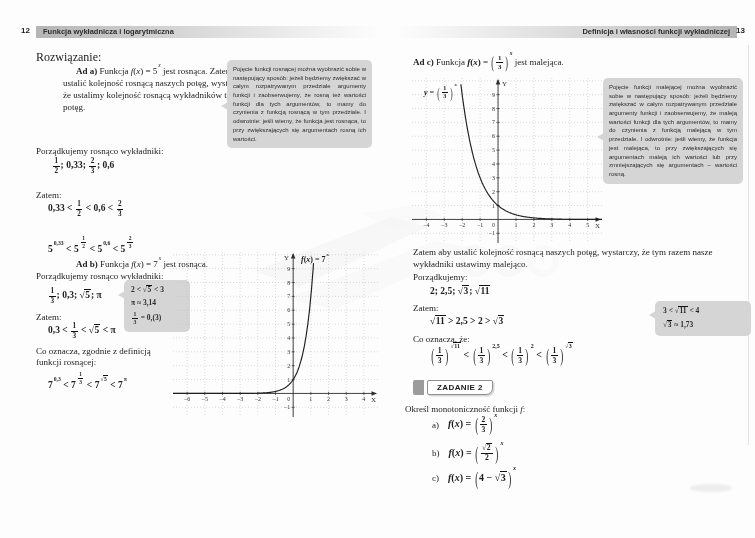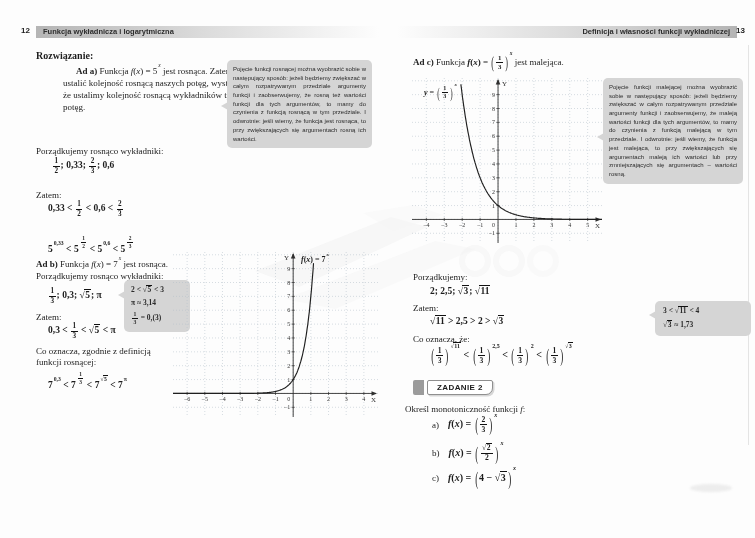--- a/index.html
+++ b/index.html
@@ -1,20 +1,20 @@
 <!DOCTYPE html>
 <html><head>
 <meta charset="utf-8">
 <style>
   html,body{margin:0;padding:0;background:#ffffff;}
   .canvas{position:relative;width:755px;height:538px;background:#fdfdfd;overflow:hidden;
           font-family:"Liberation Serif",serif;color:#1c1c1c;}
   .block{position:absolute;}
   .t{font-size:9px;line-height:1.3;text-align:right;}
-  .heading{font-size:10px;font-weight:700;}
+  .heading{font-size:12px;font-weight:400;}
   .para{font-size:9px;line-height:1.32;text-align:left;}
   .hang{text-indent:-27px;padding-left:27px;}
   .mline{font-size:9.5px;font-weight:700;white-space:nowrap;}
   .mline-lg{font-size:10px;}
   
   .frac{display:inline-block;text-align:center;vertical-align:-0.62em;line-height:1.05;font-size:0.76em;margin:0 1px;}
   .frac>.num{display:block;border-bottom:0.8px solid #111;padding:0 1.5px 0.5px;}
   .frac>.den{display:block;padding-top:0.5px;}
   .sqrt{white-space:nowrap;}
   .sqrt>.rad{letter-spacing:-0.5px;}
@@ -81,21 +81,21 @@
 
   <div class="block t" style="left:36px;top:146px">Porządkujemy rosnąco wykładniki:</div>
   <div class="block mline" style="left:52px;top:158px"><span class="frac"><span class="num">1</span><span class="den">2</span></span>; 0,33; <span class="frac"><span class="num">2</span><span class="den">3</span></span>; 0,6</div>
 
 
   <div class="block t" style="left:36px;top:190px">Zatem:</div>
   <div class="block mline" style="left:48px;top:201px">0,33 &lt; <span class="frac"><span class="num">1</span><span class="den">2</span></span> &lt; 0,6 &lt; <span class="frac"><span class="num">2</span><span class="den">3</span></span></div>
 
   <div class="block mline" style="left:48px;top:239px"><span class="pw"><span>5</span><sup>0,33</sup></span> &lt; <span class="pw"><span>5</span><sup><span class="frac"><span class="num">1</span><span class="den">2</span></span></sup></span> &lt; <span class="pw"><span>5</span><sup>0,6</sup></span> &lt; <span class="pw"><span>5</span><sup><span class="frac"><span class="num">2</span><span class="den">3</span></span></sup></span></div>
 
-  <div class="block para" style="left:36px;top:259px;width:200px"><span style="font-weight: 700;">Ad b) </span>Funkcja <i>f</i>(<i>x</i>) = <span class="pw"><span>7</span><sup><i>x</i></sup></span> jest rosnąca.</div>
+  <div class="block para" style="left:36px;top:259px;width:200px"><span style="font-weight: 700; margin-left: 40px;">Ad b) </span>Funkcja <i>f</i>(<i>x</i>) = <span class="pw"><span>7</span><sup><i>x</i></sup></span> jest rosnąca.</div>
   <div class="block t" style="left:36px;top:271px">Porządkujemy rosnąco wykładniki:</div>
 
   <div class="block mline" style="left:48px;top:288px"><span class="frac"><span class="num">1</span><span class="den">3</span></span>; 0,3; <span class="sqrt"><span class="rad">√</span><span class="radi">5</span></span>; π</div>
 
   <div class="note" style="left:124px;top:280px;width:52px;--tt:11px;padding:3px 7px">
     <div class="mrow">2 &lt; <span class="sqrt"><span class="rad">√</span><span class="radi">5</span></span> &lt; 3</div>
     <div class="mrow">π ≈ 3,14</div>
     <div class="mrow"><span class="frac"><span class="num">1</span><span class="den">3</span></span> = 0,(3)</div>
   </div>
 
@@ -257,20 +257,21 @@
         <text x="83.0377358490566" y="149.42857142857142" text-anchor="end" font-size="6" fill="#333" font-family="&quot;Liberation Serif&quot;,serif">0</text>
         <text x="188" y="150.42857142857142" text-anchor="end" font-size="7" fill="#333" font-family="&quot;Liberation Serif&quot;,serif">X</text>
         <text x="90.0377358490566" y="8" font-size="7" fill="#333" font-family="&quot;Liberation Serif&quot;,serif">Y</text>
         <path d="M48.9 6.7 L49.5 11.0 L50.0 15.3 L50.5 19.4 L51.1 23.3 L51.6 27.1 L52.2 30.8 L52.7 34.4 L53.2 37.9 L53.8 41.3 L54.3 44.5 L54.8 47.6 L55.4 50.7 L55.9 53.6 L56.5 56.5 L57.0 59.2 L57.5 61.9 L58.1 64.5 L58.6 67.0 L59.2 69.4 L59.7 71.7 L60.2 74.0 L60.8 76.2 L61.3 78.3 L61.8 80.3 L62.4 82.3 L62.9 84.2 L63.5 86.1 L64.0 87.9 L64.5 89.6 L65.1 91.3 L65.6 92.9 L66.1 94.5 L66.7 96.0 L67.2 97.5 L67.8 98.9 L68.3 100.3 L68.8 101.6 L69.4 102.9 L69.9 104.2 L70.4 105.4 L71.0 106.5 L71.5 107.7 L72.1 108.8 L72.6 109.8 L73.1 110.8 L73.7 111.8 L74.2 112.8 L74.7 113.7 L75.3 114.6 L75.8 115.5 L76.4 116.3 L76.9 117.1 L77.4 117.9 L78.0 118.7 L78.5 119.4 L79.0 120.1 L79.6 120.8 L80.1 121.5 L80.7 122.2 L81.2 122.8 L81.7 123.4 L82.3 124.0 L82.8 124.5 L83.3 125.1 L83.9 125.6 L84.4 126.1 L85.0 126.6 L85.5 127.1 L86.0 127.6 L86.6 128.0 L87.1 128.4 L87.7 128.9 L88.2 129.3 L88.7 129.7 L89.3 130.1 L89.8 130.4 L90.3 130.8 L90.9 131.1 L91.4 131.5 L92.0 131.8 L92.5 132.1 L93.0 132.4 L93.6 132.7 L94.1 133.0 L94.6 133.2 L95.2 133.5 L95.7 133.8 L96.3 134.0 L96.8 134.3 L97.3 134.5 L97.9 134.7 L98.4 134.9 L98.9 135.1 L99.5 135.3 L100.0 135.5 L100.6 135.7 L101.1 135.9 L101.6 136.1 L102.2 136.3 L102.7 136.4 L103.2 136.6 L103.8 136.8 L104.3 136.9 L104.9 137.1 L105.4 137.2 L105.9 137.3 L106.5 137.5 L107.0 137.6 L107.5 137.7 L108.1 137.8 L108.6 138.0 L109.2 138.1 L109.7 138.2 L110.2 138.3 L110.8 138.4 L111.3 138.5 L111.8 138.6 L112.4 138.7 L112.9 138.8 L113.5 138.8 L114.0 138.9 L114.5 139.0 L115.1 139.1 L115.6 139.2 L116.2 139.2 L116.7 139.3 L117.2 139.4 L117.8 139.4 L118.3 139.5 L118.8 139.6 L119.4 139.6 L119.9 139.7 L120.5 139.7 L121.0 139.8 L121.5 139.9 L122.1 139.9 L122.6 140.0 L123.1 140.0 L123.7 140.0 L124.2 140.1 L124.8 140.1 L125.3 140.2 L125.8 140.2 L126.4 140.3 L126.9 140.3 L127.4 140.3 L128.0 140.4 L128.5 140.4 L129.1 140.4 L129.6 140.5 L130.1 140.5 L130.7 140.5 L131.2 140.6 L131.7 140.6 L132.3 140.6 L132.8 140.6 L133.4 140.7 L133.9 140.7 L134.4 140.7 L135.0 140.7 L135.5 140.8 L136.0 140.8 L136.6 140.8 L137.1 140.8 L137.7 140.8 L138.2 140.9 L138.7 140.9 L139.3 140.9 L139.8 140.9 L140.3 140.9 L140.9 140.9 L141.4 141.0 L142.0 141.0 L142.5 141.0 L143.0 141.0 L143.6 141.0 L144.1 141.0 L144.7 141.0 L145.2 141.1 L145.7 141.1 L146.3 141.1 L146.8 141.1 L147.3 141.1 L147.9 141.1 L148.4 141.1 L149.0 141.1 L149.5 141.1 L150.0 141.2 L150.6 141.2 L151.1 141.2 L151.6 141.2 L152.2 141.2 L152.7 141.2 L153.3 141.2 L153.8 141.2 L154.3 141.2 L154.9 141.2 L155.4 141.2 L155.9 141.2 L156.5 141.2 L157.0 141.2 L157.6 141.3 L158.1 141.3 L158.6 141.3 L159.2 141.3 L159.7 141.3 L160.2 141.3 L160.8 141.3 L161.3 141.3 L161.9 141.3 L162.4 141.3 L162.9 141.3 L163.5 141.3 L164.0 141.3 L164.5 141.3 L165.1 141.3 L165.6 141.3 L166.2 141.3 L166.7 141.3 L167.2 141.3 L167.8 141.3 L168.3 141.3 L168.8 141.3 L169.4 141.3 L169.9 141.3 L170.5 141.4 L171.0 141.4 L171.5 141.4 L172.1 141.4 L172.6 141.4 L173.2 141.4 L173.7 141.4 L174.2 141.4 L174.8 141.4 L175.3 141.4 L175.8 141.4 L176.4 141.4 L176.9 141.4 L177.5 141.4 L178.0 141.4 L178.5 141.4 L179.1 141.4 L179.6 141.4 L180.1 141.4 L180.7 141.4 L181.2 141.4 L181.8 141.4 L182.3 141.4 L182.8 141.4 L183.4 141.4 L183.9 141.4 L184.4 141.4 L185.0 141.4 L185.5 141.4 L186.1 141.4 L186.6 141.4 L187.1 141.4 L187.7 141.4 L188.2 141.4 L188.7 141.4 L189.3 141.4 L189.8 141.4 " fill="none" stroke="#1f1f1f" stroke-width="1.15" stroke-linecap="round"></path>
       </svg>
     <div class="chart-label" style="left:12px;top:7px"><i>y</i> = <span class="pw"><span><span class="par"><span class="pp">(</span><span><span class="frac"><span class="num">1</span><span class="den">3</span></span></span><span class="pp">)</span></span></span><sup class="hi"><i>x</i></sup></span></div>
   </div>
 
   <div class="note" style="left:603px;top:78px;width:128px;--tt:55px">Pojęcie funkcji malejącej można wyobrazić sobie w następujący sposób: jeżeli będziemy zwiększać w całym rozpatrywanym przedziale argumenty funkcji i zaobserwujemy, że maleją wartości funkcji dla tych argumentów, to mamy do czynienia z funkcją malejącą w tym przedziale. I odwrotnie: jeśli wiemy, że funkcja jest malejąca, to przy zwiększających się argumentach maleją ich wartości lub przy zmniejszających się argumentach – wartości rosną.</div>
 
+  <div class="block para" style="left:413px;top:247px;width:330px">Zatem aby ustalić kolejność rosnącą naszych potęg, wystarczy, że tym razem nasze wykładniki ustawimy malejąco.</div>
   <div class="block t" style="left:413px;top:272px">Porządkujemy:</div>
 
   <div class="block mline" style="left:430px;top:285px">2; 2,5; <span class="sqrt"><span class="rad">√</span><span class="radi">3</span></span>; <span class="sqrt"><span class="rad">√</span><span class="radi">11</span></span></div>
 
   <div class="block t" style="left:413px;top:303px">Zatem:</div>
   <div class="block mline" style="left:430px;top:315px"><span class="sqrt"><span class="rad">√</span><span class="radi">11</span></span> &gt; 2,5 &gt; 2 &gt; <span class="sqrt"><span class="rad">√</span><span class="radi">3</span></span></div>
 
   <div class="note" style="left:655px;top:301px;width:80px;--tt:10px;padding:3px 8px">
     <div class="mrow">3 &lt; <span class="sqrt"><span class="rad">√</span><span class="radi">11</span></span> &lt; 4</div>
     <div class="mrow"><span class="sqrt"><span class="rad">√</span><span class="radi">3</span></span> ≈ 1,73</div>

